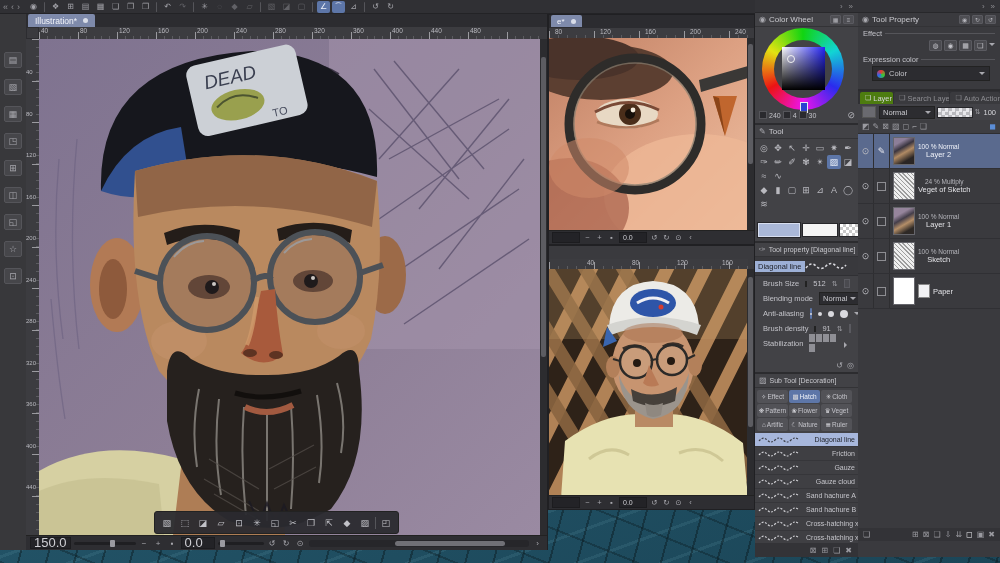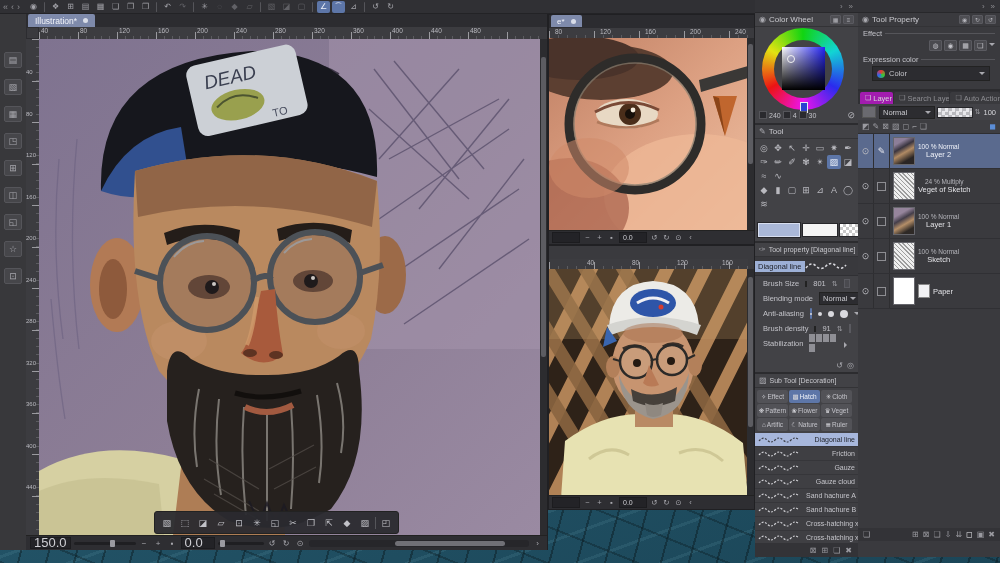--- a/index.html
+++ b/index.html
@@ -162,21 +162,21 @@
   .fx-i{width:13px;height:11px;background:#4a4a4f;border:1px solid #5a5a60;border-radius:1px;color:#c2c2c8;
     font-size:7px;display:inline-flex;align-items:center;justify-content:center;box-sizing:border-box;}
   .expdd{margin:2px 10px 0 14px;background:#2c2c30;border:1px solid #222;height:13px;display:flex;
     align-items:center;gap:4px;padding:0 4px;}
   .rgbdot{width:8px;height:8px;border-radius:50%;background:conic-gradient(#e33,#3c3,#36e,#e33);}
   
   #lpanel{position:relative;height:453px;border-bottom:none;}
   .ltabs{height:13px;display:flex;align-items:flex-end;gap:1px;background:#303034;padding-left:2px;}
   .ltab{height:12px;display:inline-flex;align-items:center;gap:2px;padding:0 5px;font-size:7.5px;
     color:#8d8d92;background:#3a3a3e;border-radius:2px 2px 0 0;white-space:nowrap;overflow:hidden;}
-  .ltab.on{background:#a21caf;color:#d5d5da;}
+  .ltab.on{background:#4d7c0f;color:#d5d5da;}
   .ltab .ic{font-size:7px;}
   .lctrl{height:16px;display:flex;align-items:center;gap:3px;padding:0 4px;background:#424247;}
   .palsq{width:12px;height:10px;background:#6a6a70;border:1px solid #555;display:inline-flex;}
   .lctrl .dd{width:48px;}
   .opac{flex:1;height:9px;outline:1px solid #26262a;position:relative;
     background:conic-gradient(#b9b9be 25%,#e8e8ec 0 50%,#b9b9be 0 75%,#e8e8ec 0);background-size:7px 7px;}
   .opval{color:#d5d5da;font-size:7.5px;}
   .ltools{height:13px;display:flex;align-items:center;gap:3px;padding:0 4px;background:#3e3e42;border-bottom:1px solid #2e2e31;}
   .lt-i{color:#9a9aa0;font-size:8px;}
   .lt-i.blue{color:#5b8dd6;margin-left:auto;}
@@ -632,21 +632,21 @@
       <span class="bchip">Diagonal line</span>
       <svg width="44" height="14" viewBox="0 0 44 14">
         <path d="M1,9 Q6,2 11,7 T21,7 T31,7 T41,6" fill="none" stroke="#d8d8de" stroke-width="1.6" stroke-dasharray="2.5 2"></path>
       </svg>
     </div>
     <div class="prow">
       <span class="plabel">Brush Size</span>
       <span class="minitrack">
           <i></i>
         </span>
-      <span>801</span>
+      <span>512</span>
       <span class="spin">⇅</span>
       <span class="sqbtn"></span>
     </div>
     <div class="prow">
       <span class="plabel">Blending mode</span>
       <span class="dd" style="margin-left:auto;min-width:38px;">
         <span>Normal</span>
         <span class="caret"></span>
       </span>
     </div>

